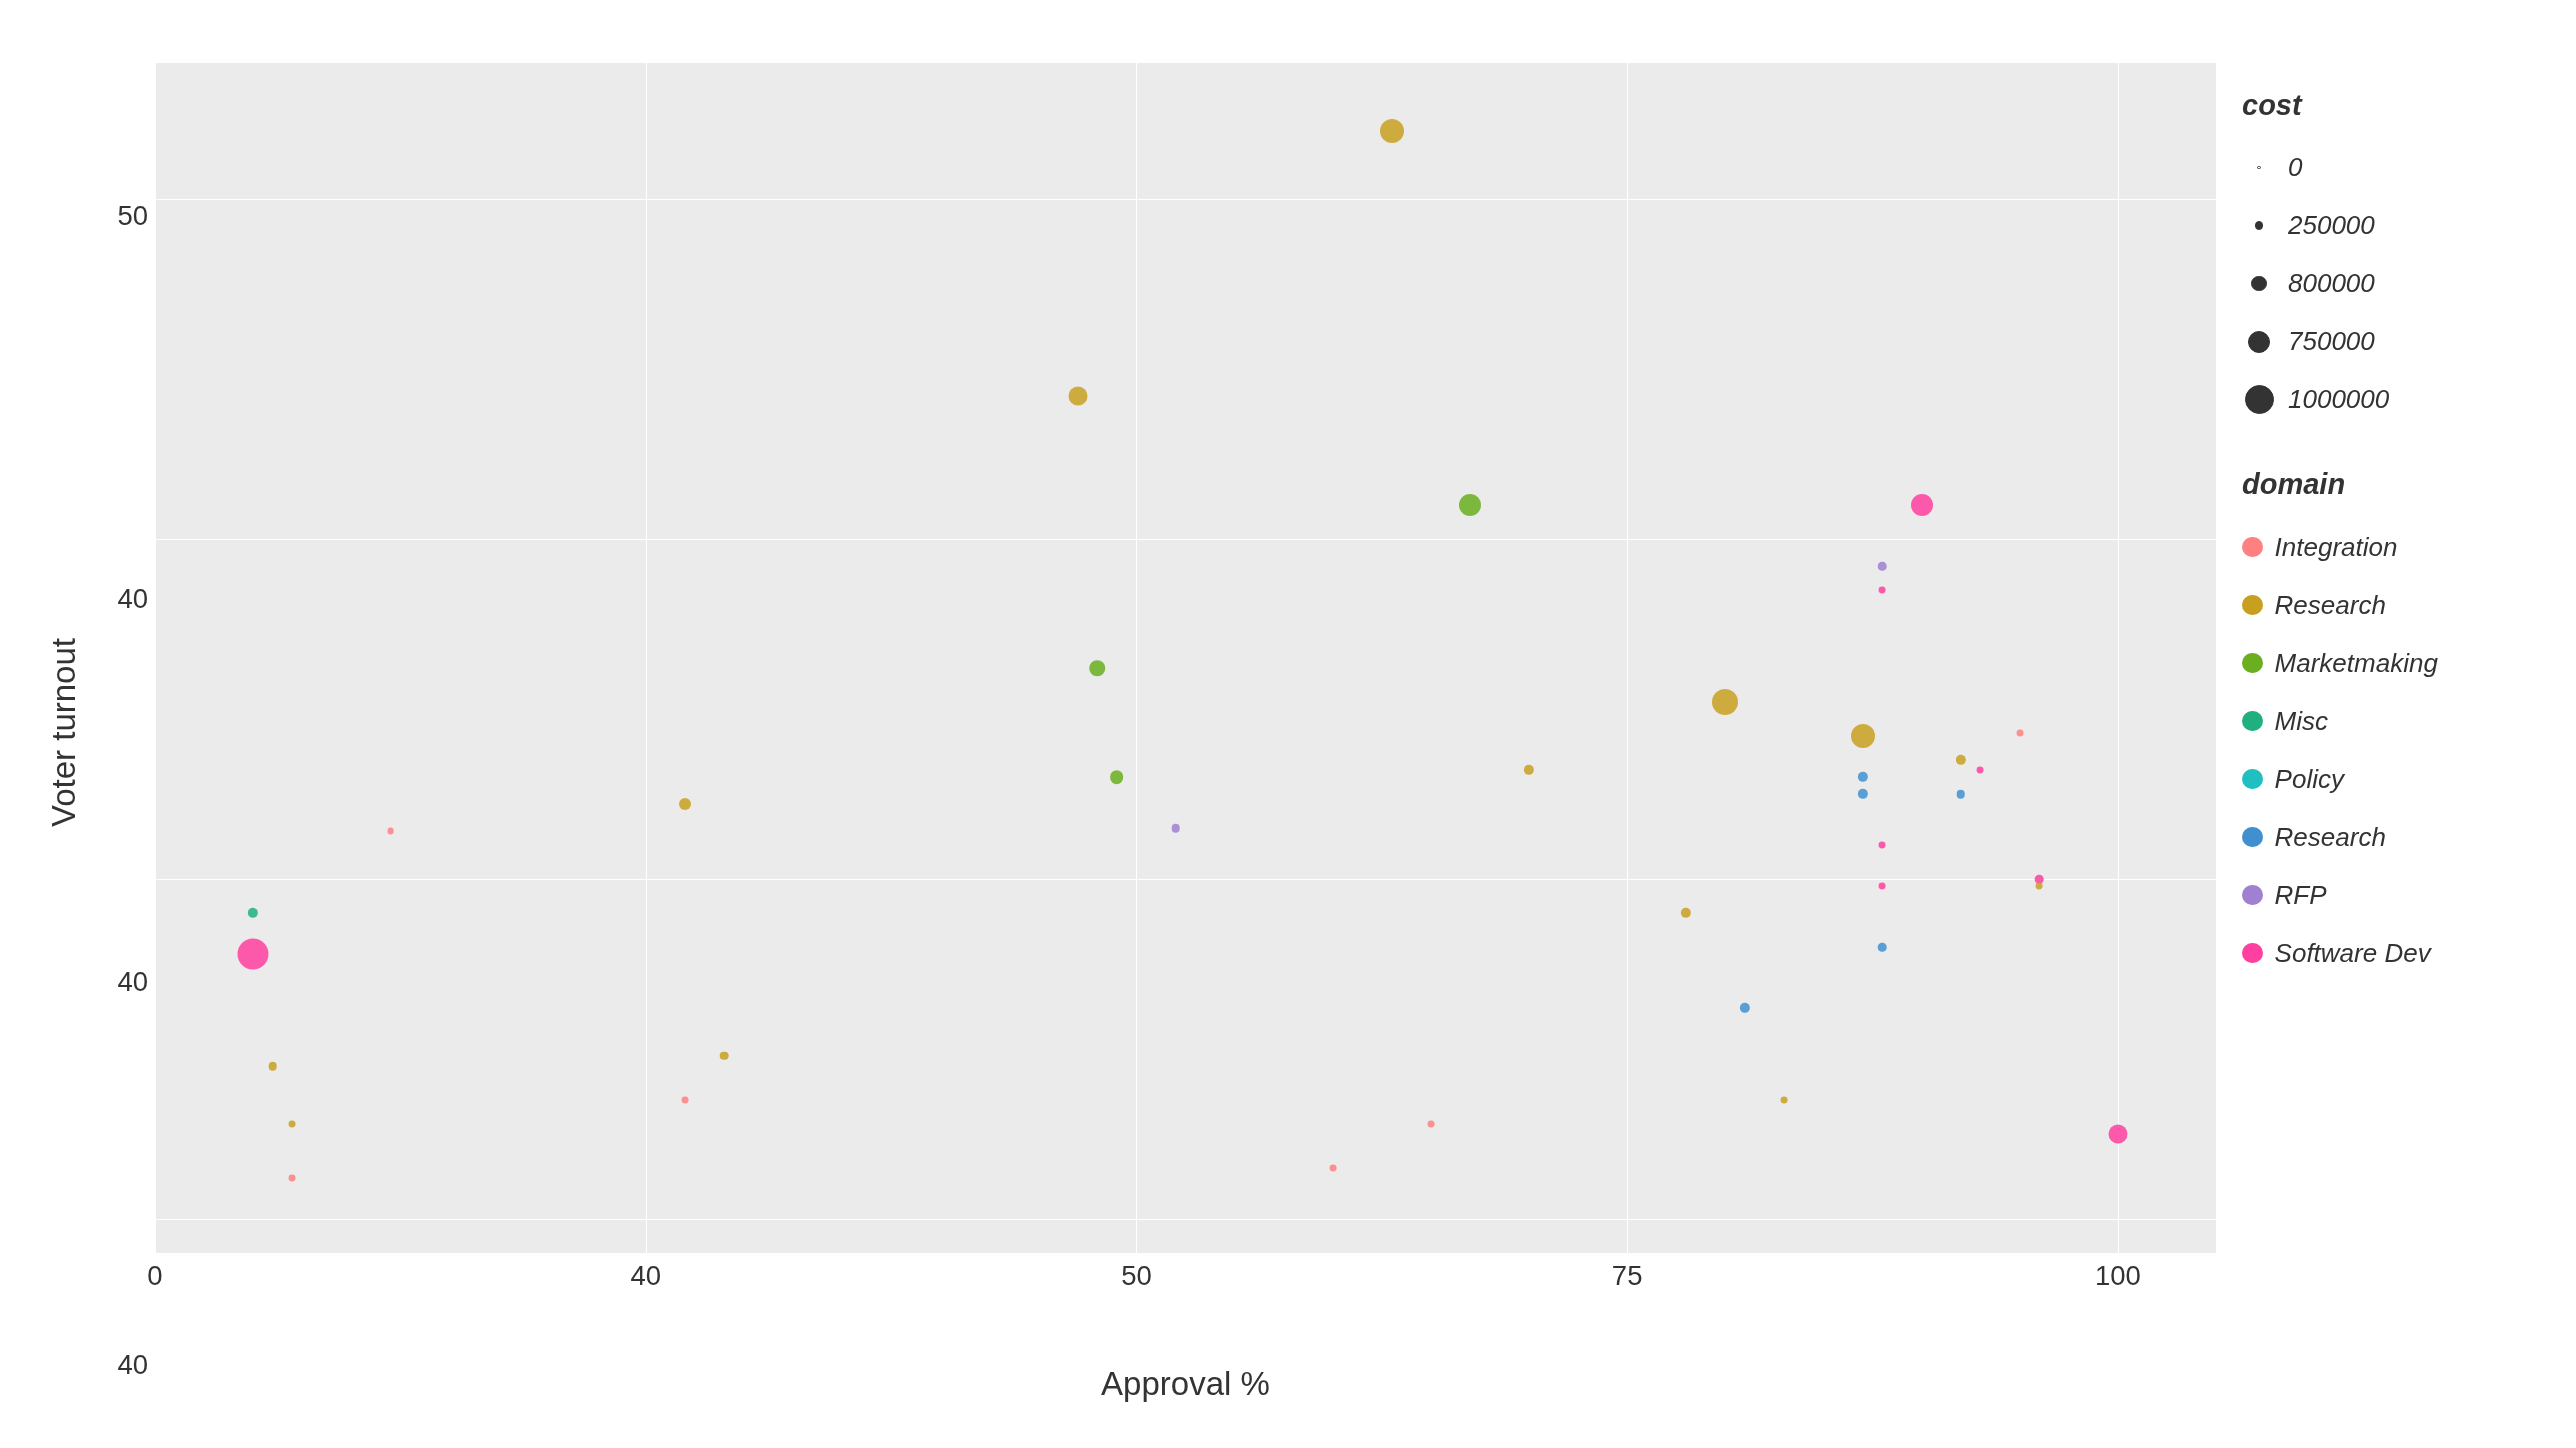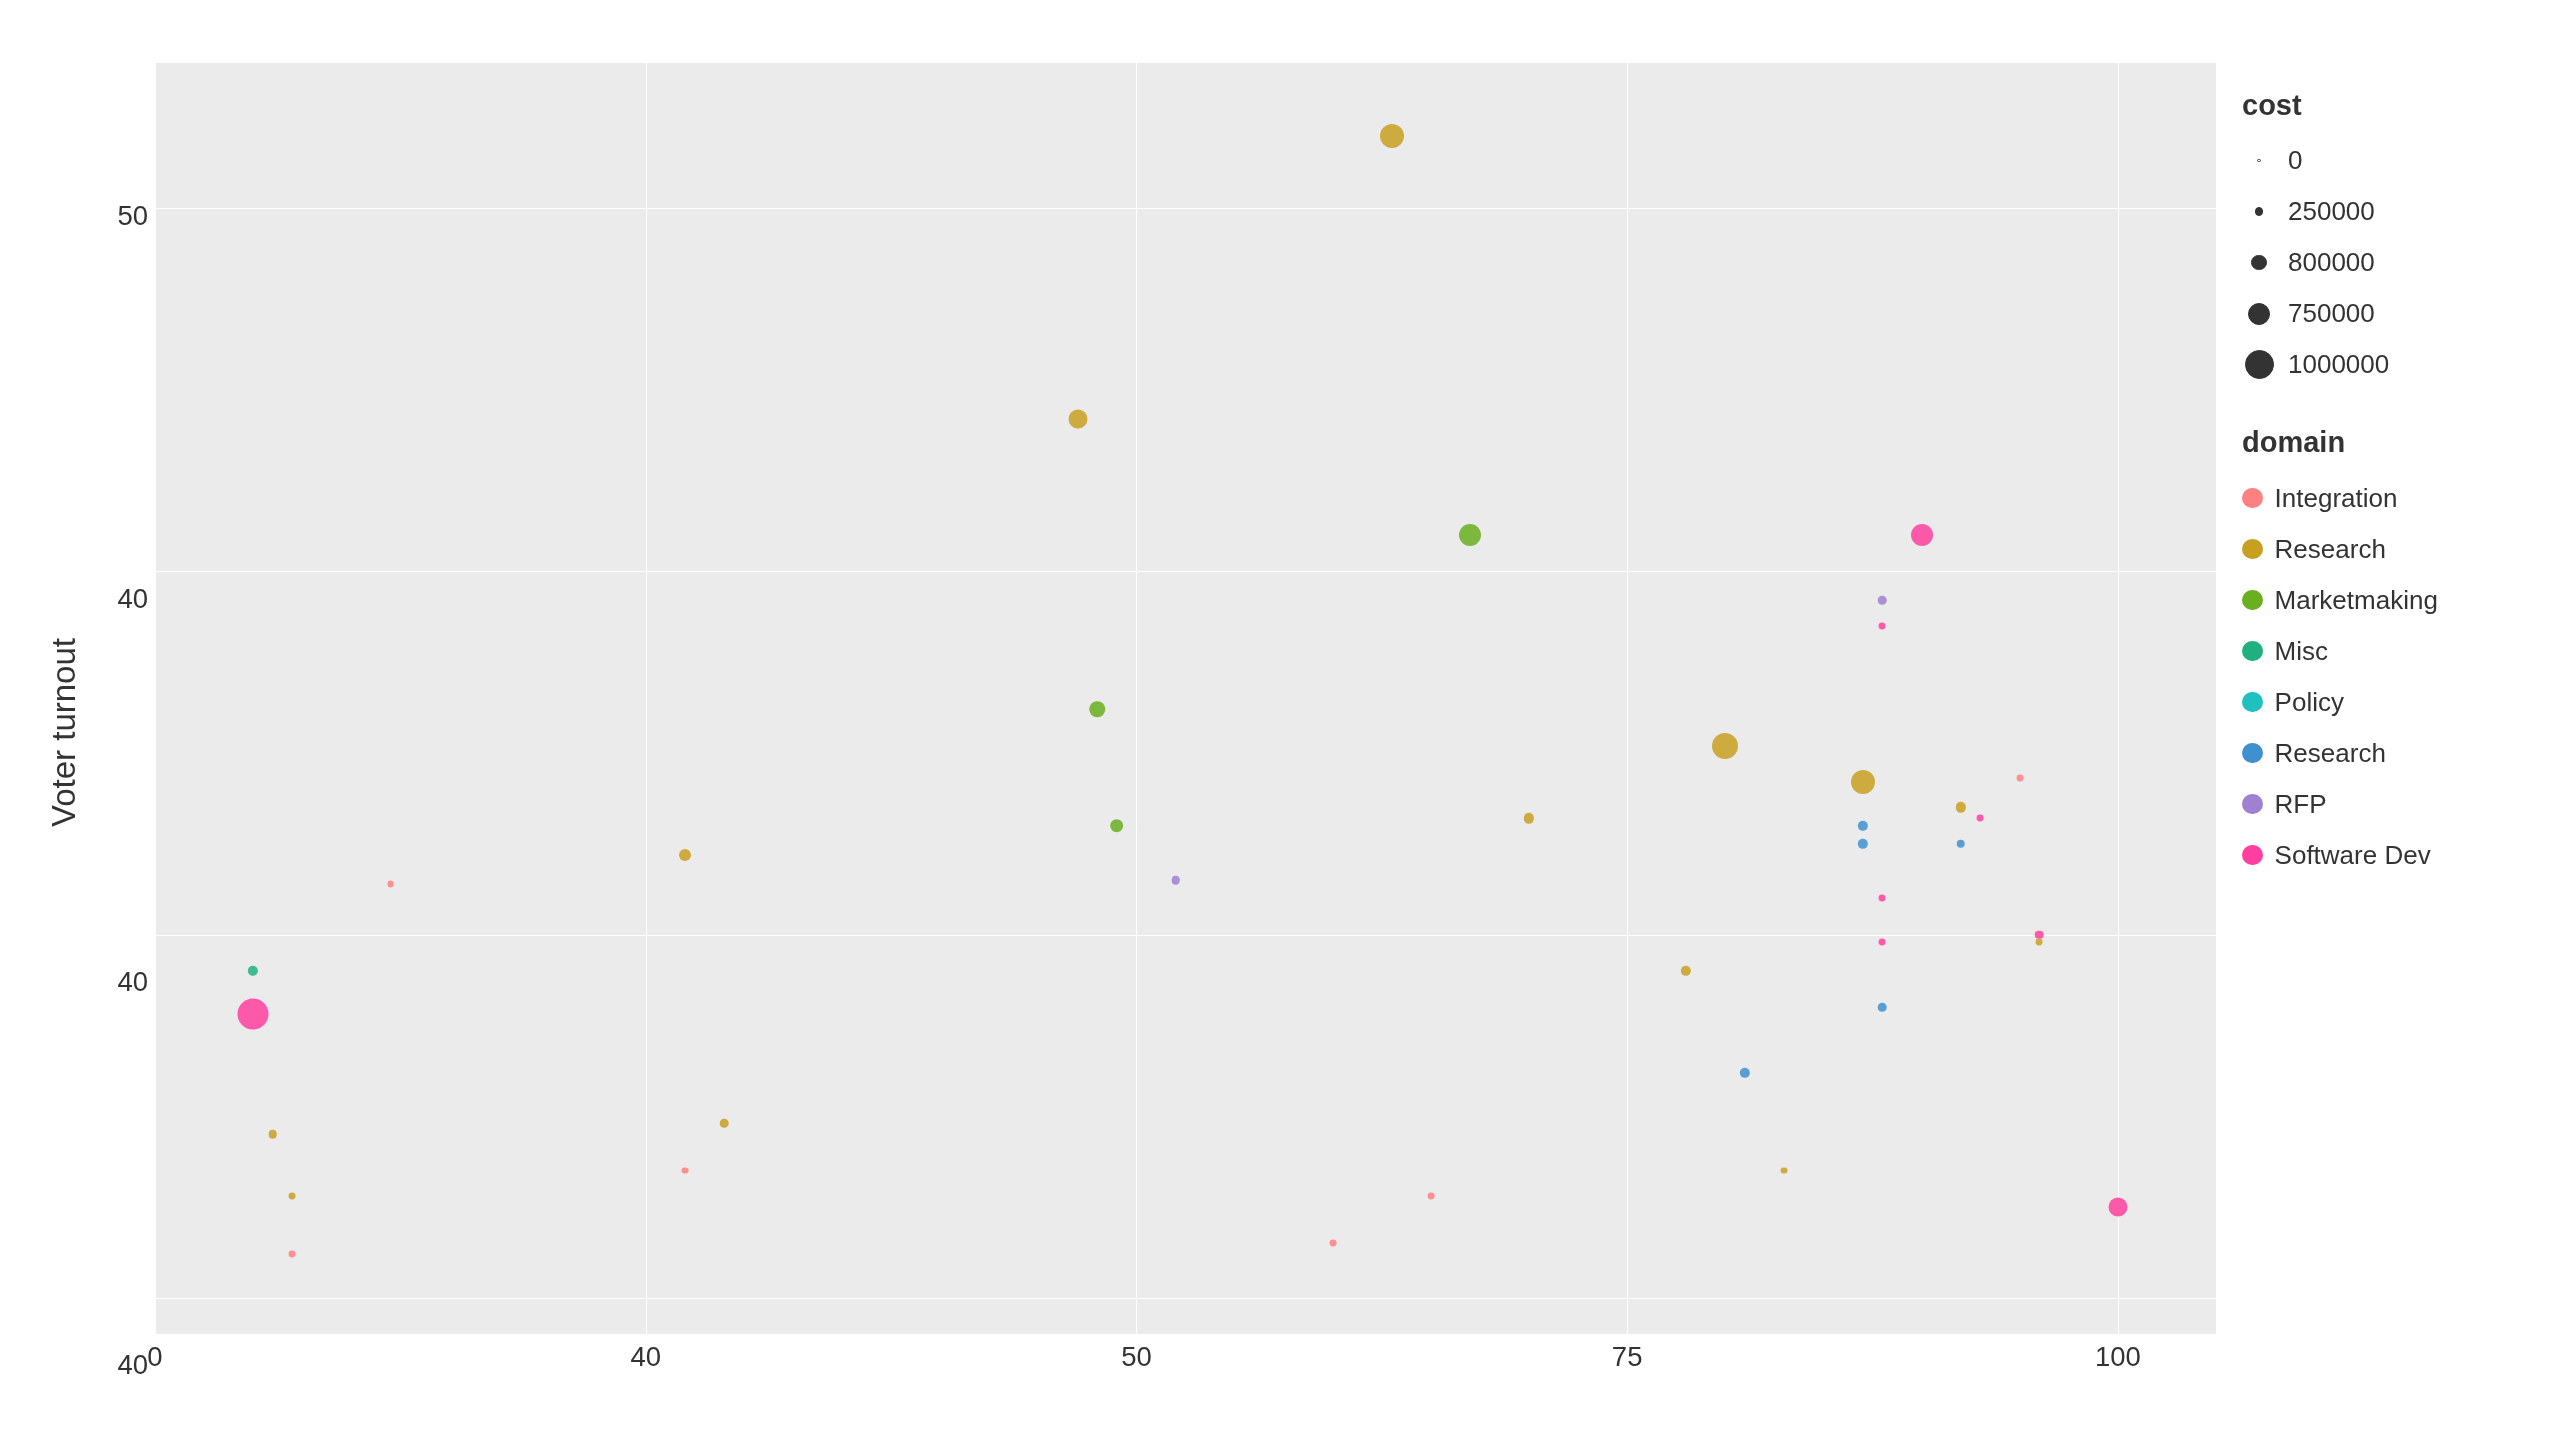--- a/index.html
+++ b/index.html
@@ -103,21 +103,22 @@
       position: absolute;
       border-radius: 50%;
       transform: translate(-50%, -50%);
       opacity: 0.85;
     }
     .legend-area {
       width: 326px;
       padding: 17px 26px;
       display: flex;
       flex-direction: column;
-      gap: 8px;
+      gap: 15px;
+      font-style: italic;
     }
     .legend-section-title {
       font-size: 29px;
       font-weight: bold;
       color: #333;
       margin-bottom: 15.5px;
       margin-top: 8.6px;
     }
     .legend-item {
       display: flex;
@@ -206,20 +207,21 @@
             <div class="data-point" style="left: 91.4286%; top: 69.1429%; width: 6.9px; height: 6.9px; background: rgb(200, 160, 32);"></div>
             <div class="data-point" style="left: 95.2381%; top: 90%; width: 19px; height: 19px; background: rgb(255, 64, 160);"></div>
           </div>
         <div class="x-axis-area" id="x-axis-area">
         <div class="x-tick-label" style="left: 0%;">0</div>
             <div class="x-tick-label" style="left: 23.8095%;">40</div>
             <div class="x-tick-label" style="left: 47.619%;">50</div>
             <div class="x-tick-label" style="left: 71.4286%;">75</div>
             <div class="x-tick-label" style="left: 95.2381%;">100</div>
           </div>
+        <div class="x-axis-title">Approval %</div>
       </div>
     </div>
   </div>
   <div class="legend-area" id="legend-area">
   <div class="legend-section-title">cost</div>
       <div class="legend-item">
         <div style="width: 34px; display: flex; align-items: center; justify-content: center;">
           <div class="legend-circle" style="width: 3.4px; height: 3.4px; background: transparent; border: 1.3px solid rgb(51, 51, 51);"></div>
         </div>
         <div class="legend-label">0</div>

